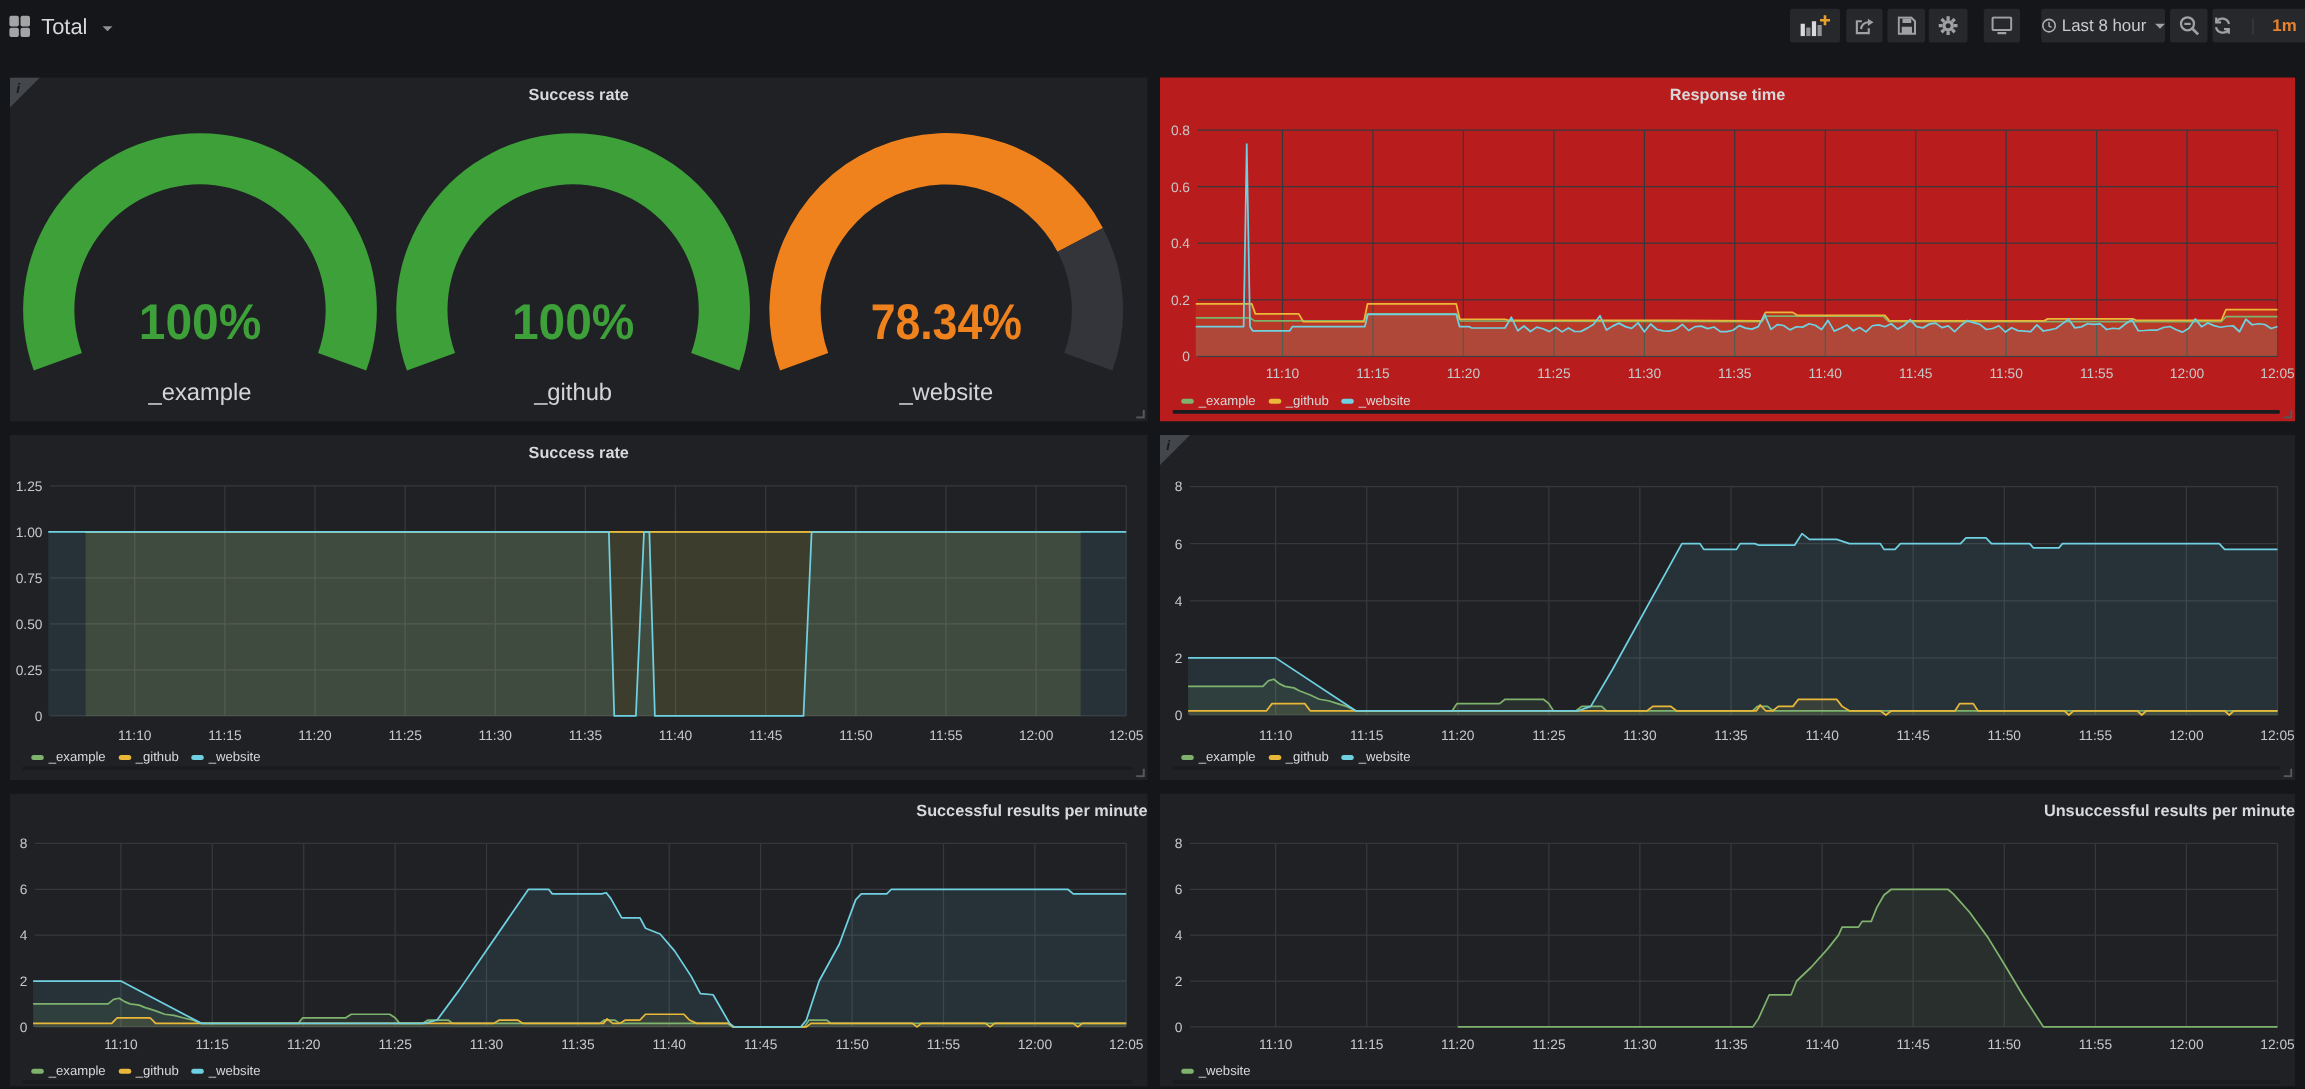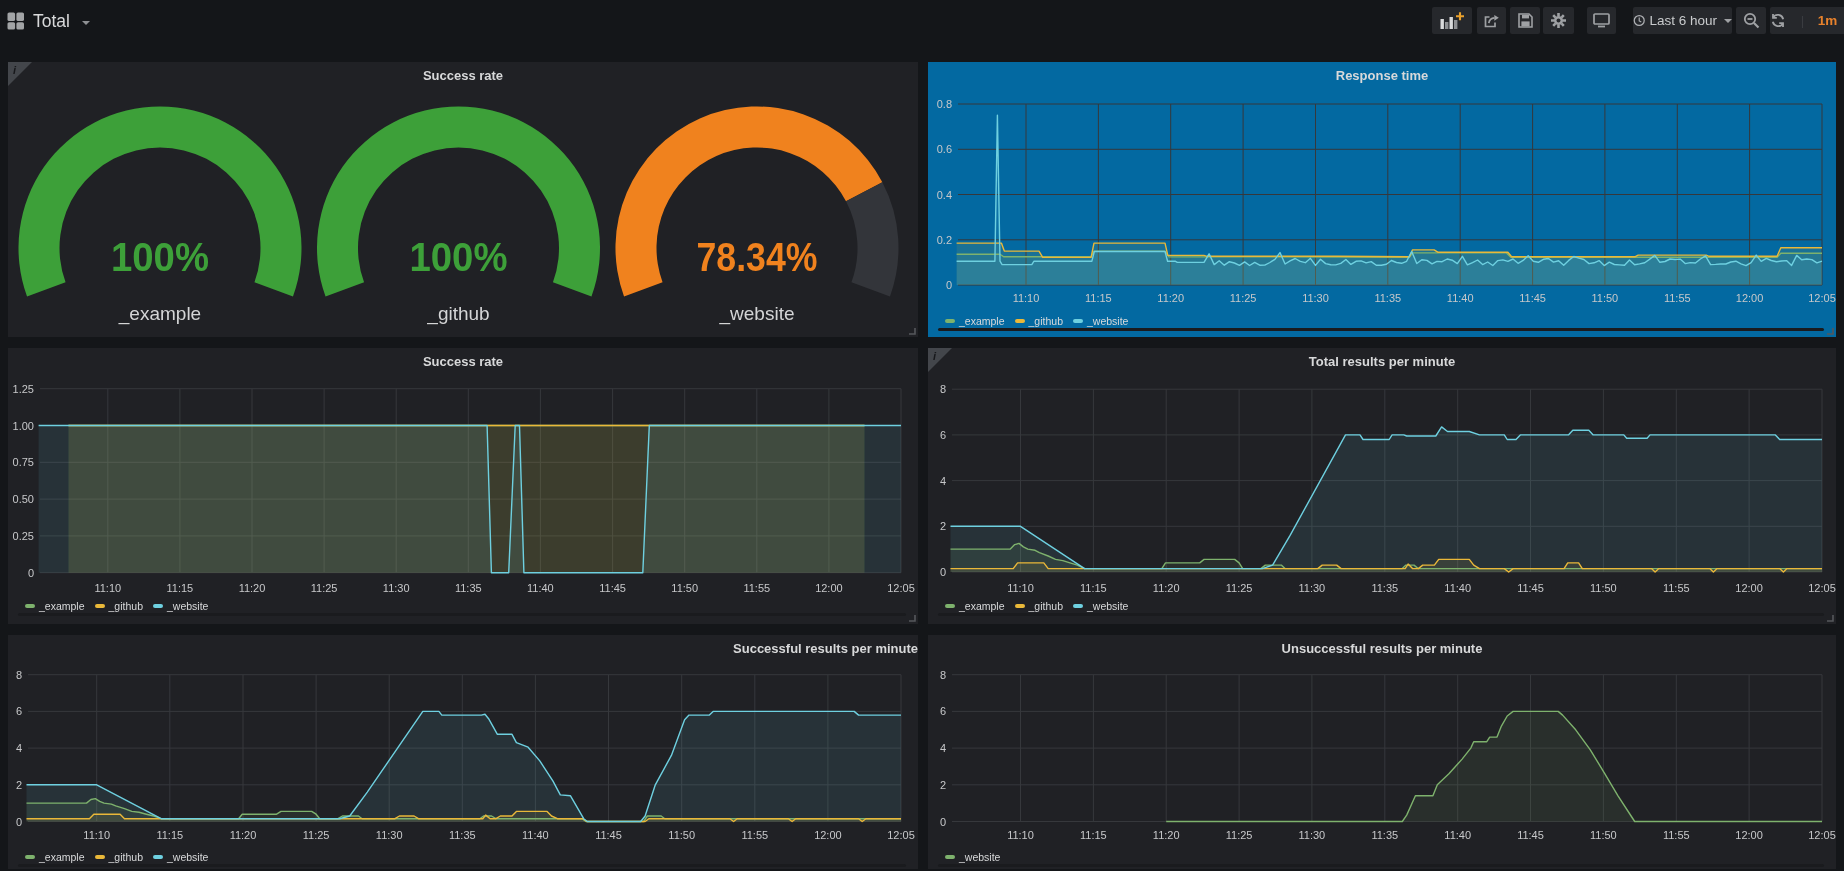--- a/index.html
+++ b/index.html
@@ -47,21 +47,21 @@
       <svg width="17" height="15" viewBox="0 0 17 15">
         <rect x="1" y="1" width="15" height="10" rx="1" fill="none" stroke="#9fa1a4" stroke-width="1.7"></rect>
         <rect x="5" y="12.6" width="7" height="1.8" fill="#9fa1a4"></rect>
       </svg>
     </div>
     <div style="position:absolute;left:1633px;top:7px;width:99px;height:27px;background:#26282c;border-radius:2px;display:flex;align-items:center;justify-content:center;color:#c9cbcd;font-size:13.5px">
       <svg width="15" height="15" viewBox="0 0 15 15">
         <circle cx="7.5" cy="7.5" r="6" fill="none" stroke="#aeb0b3" stroke-width="1.5"></circle>
         <path d="M7.5 4 V8 L10 9.2" fill="none" stroke="#aeb0b3" stroke-width="1.4"></path>
       </svg>
-      <span style="margin-left:4px;white-space:nowrap">Last 6 hour</span>
+      <span style="margin-left:4px;white-space:nowrap">Last 8 hour</span>
       <span style="display:inline-block;width:0;height:0;border-left:4px solid transparent;border-right:4px solid transparent;border-top:4px solid #9fa1a4;margin-left:7px"></span>
     </div>
     <div style="position:absolute;left:1736px;top:7px;width:30px;height:27px;background:#26282c;border-radius:2px;display:flex;align-items:center;justify-content:center">
       <svg width="17" height="17" viewBox="0 0 17 17">
         <circle cx="7" cy="7" r="5.2" fill="none" stroke="#9fa1a4" stroke-width="1.8"></circle>
         <path d="M4.5 7 H9.5" stroke="#9fa1a4" stroke-width="1.8"></path>
         <path d="M11 11 L15.5 15.5" stroke="#9fa1a4" stroke-width="2.2"></path>
       </svg>
     </div>
     <div style="position:absolute;left:1770px;top:7px;width:90px;height:27px;background:#26282c;border-radius:2px;display:flex;align-items:center;justify-content:space-between;font-size:13.5px">
@@ -91,21 +91,21 @@
       <text x="450.5" y="258.0" fill="#d4d5d6" font-size="19px" text-anchor="middle">_github</text>
       <path d="M 616.03 234.40 A 141.50 141.50 0 0 1 874.34 120.33 L 838.02 139.36 A 100.50 100.50 0 0 0 654.56 220.37 Z" fill="#F0821E"></path>
       <path d="M 874.34 120.33 A 141.50 141.50 0 0 1 881.97 234.40 L 843.44 220.37 A 100.50 100.50 0 0 0 838.02 139.36 Z" fill="#33353a"></path>
       <text x="749.0" y="209.0" fill="#F0821E" font-size="40px" font-weight="bold" text-anchor="middle" textLength="121" lengthAdjust="spacingAndGlyphs">78.34%</text>
       <text x="749.0" y="258.0" fill="#d4d5d6" font-size="19px" text-anchor="middle">_website</text>
     </svg>
     <svg style="position:absolute;right:2px;bottom:2px" width="8" height="8" viewBox="0 0 8 8">
       <path d="M1 7 L7 7 L7 1" fill="none" stroke="#56585c" stroke-width="1.6"></path>
     </svg>
   </div>
-<div style="position:absolute;left:928px;top:62px;width:908px;height:275px;background:#0369a1">
+<div style="position:absolute;left:928px;top:62px;width:908px;height:275px;background:#b91c1c">
     <div style="position:absolute;left:0;right:0;top:6px;text-align:center;font-size:13px;font-weight:bold;color:#d8d9da">Response time</div>
     <svg style="position:absolute;left:0;top:0" width="908" height="275" viewBox="0 0 908 275">
       <line x1="30.0" y1="223.0" x2="894.0" y2="223.0" stroke="#36383c" stroke-width="1"></line>
       <line x1="30.0" y1="177.8" x2="894.0" y2="177.8" stroke="#36383c" stroke-width="1"></line>
       <line x1="30.0" y1="132.5" x2="894.0" y2="132.5" stroke="#36383c" stroke-width="1"></line>
       <line x1="30.0" y1="87.3" x2="894.0" y2="87.3" stroke="#36383c" stroke-width="1"></line>
       <line x1="30.0" y1="42.0" x2="894.0" y2="42.0" stroke="#36383c" stroke-width="1"></line>
       <line x1="98.0" y1="42.0" x2="98.0" y2="223.0" stroke="#36383c" stroke-width="1"></line>
       <line x1="170.4" y1="42.0" x2="170.4" y2="223.0" stroke="#36383c" stroke-width="1"></line>
       <line x1="242.7" y1="42.0" x2="242.7" y2="223.0" stroke="#36383c" stroke-width="1"></line>
@@ -208,21 +208,20 @@
       <span style="margin-right:10px">_github</span>
       <span style="display:inline-block;width:10px;height:4px;border-radius:2px;background:#6ED0E0;margin-right:4px"></span>
       <span style="margin-right:10px">_website</span>
     </div>
     <div style="position:absolute;left:10px;top:265px;width:888px;height:3px;border-radius:2px;background:#1a1b1e"></div>
     <svg style="position:absolute;right:2px;bottom:2px" width="8" height="8" viewBox="0 0 8 8">
       <path d="M1 7 L7 7 L7 1" fill="none" stroke="#56585c" stroke-width="1.6"></path>
     </svg>
   </div>
 <div style="position:absolute;left:928px;top:348px;width:908px;height:276px;background:#202125">
-    <div style="position:absolute;left:0;right:0;top:6px;text-align:center;font-size:13px;font-weight:bold;color:#d8d9da">Total results per minute</div>
     <svg style="position:absolute;left:0;top:0" width="24" height="24" viewBox="0 0 24 24">
       <polygon points="0,0 24,0 0,24" fill="#43464b"></polygon>
       <text x="5" y="12" fill="#17181b" font-size="11px" font-style="italic" font-weight="bold" font-family="Liberation Serif,serif">i</text>
     </svg>
     <svg style="position:absolute;left:0;top:0" width="908" height="276" viewBox="0 0 908 276">
       <line x1="24.0" y1="224.0" x2="894.0" y2="224.0" stroke="#36383c" stroke-width="1"></line>
       <line x1="24.0" y1="178.3" x2="894.0" y2="178.3" stroke="#36383c" stroke-width="1"></line>
       <line x1="24.0" y1="132.6" x2="894.0" y2="132.6" stroke="#36383c" stroke-width="1"></line>
       <line x1="24.0" y1="86.9" x2="894.0" y2="86.9" stroke="#36383c" stroke-width="1"></line>
       <line x1="24.0" y1="41.2" x2="894.0" y2="41.2" stroke="#36383c" stroke-width="1"></line>
@@ -323,21 +322,21 @@
       <span style="display:inline-block;width:10px;height:4px;border-radius:2px;background:#7EB26D;margin-right:4px"></span>
       <span style="margin-right:10px">_example</span>
       <span style="display:inline-block;width:10px;height:4px;border-radius:2px;background:#EAB839;margin-right:4px"></span>
       <span style="margin-right:10px">_github</span>
       <span style="display:inline-block;width:10px;height:4px;border-radius:2px;background:#6ED0E0;margin-right:4px"></span>
       <span style="margin-right:10px">_website</span>
     </div>
     <div style="position:absolute;left:10px;top:229px;width:888px;height:3px;border-radius:2px;background:#1a1b1e"></div>
   </div>
 <div style="position:absolute;left:928px;top:635px;width:908px;height:234px;background:#202125">
-    <div style="position:absolute;left:0;right:0;top:6px;text-align:center;font-size:13px;font-weight:bold;color:#d8d9da">Unsuccessful results per minute</div>
+    <div style="position:absolute;left:0;right:0;top:6px;text-align:right;font-size:13px;font-weight:bold;color:#d8d9da">Unsuccessful results per minute</div>
     <svg style="position:absolute;left:0;top:0" width="908" height="234" viewBox="0 0 908 234">
       <line x1="24.0" y1="186.5" x2="894.0" y2="186.5" stroke="#36383c" stroke-width="1"></line>
       <line x1="24.0" y1="149.8" x2="894.0" y2="149.8" stroke="#36383c" stroke-width="1"></line>
       <line x1="24.0" y1="113.1" x2="894.0" y2="113.1" stroke="#36383c" stroke-width="1"></line>
       <line x1="24.0" y1="76.4" x2="894.0" y2="76.4" stroke="#36383c" stroke-width="1"></line>
       <line x1="24.0" y1="39.7" x2="894.0" y2="39.7" stroke="#36383c" stroke-width="1"></line>
       <line x1="92.5" y1="39.7" x2="92.5" y2="186.5" stroke="#36383c" stroke-width="1"></line>
       <line x1="165.4" y1="39.7" x2="165.4" y2="186.5" stroke="#36383c" stroke-width="1"></line>
       <line x1="238.2" y1="39.7" x2="238.2" y2="186.5" stroke="#36383c" stroke-width="1"></line>
       <line x1="311.1" y1="39.7" x2="311.1" y2="186.5" stroke="#36383c" stroke-width="1"></line>

